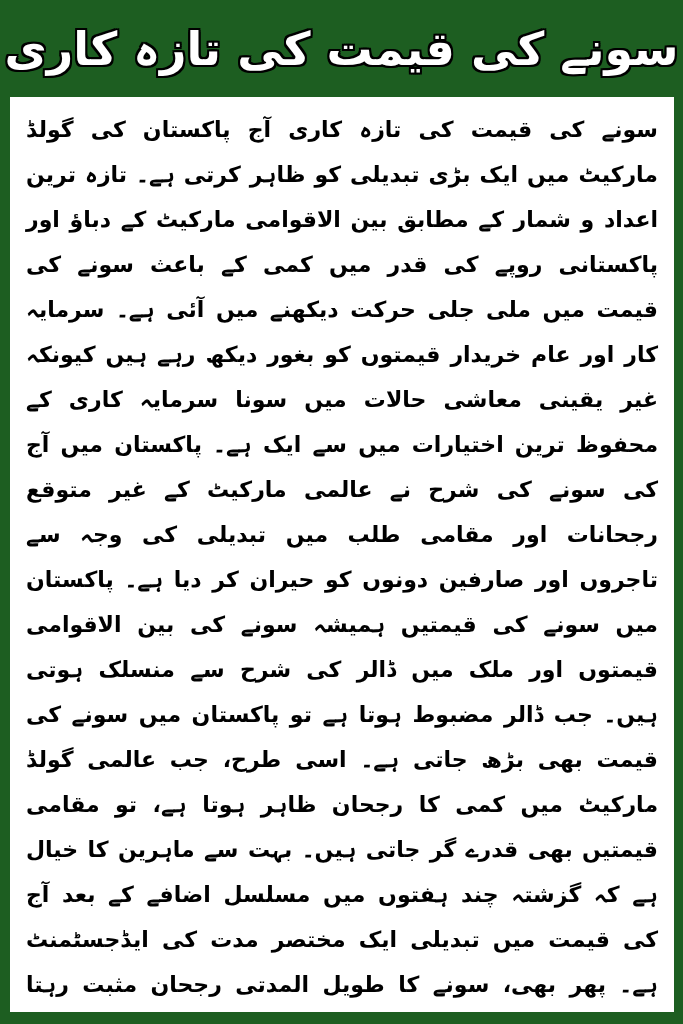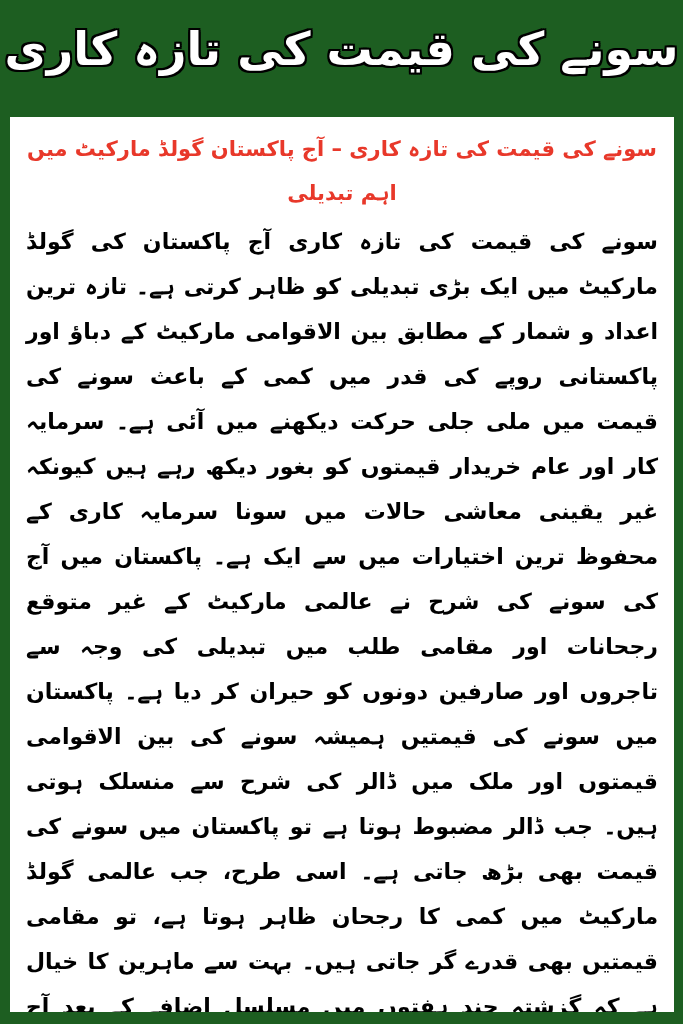--- a/index.html
+++ b/index.html
@@ -14,21 +14,20 @@
     overflow: hidden;
     font-family: "DejaVu Sans", sans-serif;
   }
   .frame {
     width: 683px;
     height: 1024px;
     background: var(--frame-green, #1d5e21);
     box-sizing: border-box;
     display: flex;
     flex-direction: column;
-    gap: 20px;
   }
   .header {
     height: 97px;
     flex: 0 0 auto;
     display: flex;
     align-items: center;
     justify-content: center;
   }
   .page-title {
     margin: 0;
@@ -75,16 +74,15 @@
   }
 </style>
 </head>
 <body>
 
 <div class="frame">
   <div class="header">
     <h1 class="page-title">سونے کی قیمت کی تازہ کاری</h1>
   </div>
   <div class="panel">
-    <p class="article-heading">سونے کی قیمت کی تازہ کاری – آج پاکستان گولڈ مارکیٹ میں اہم تبدیلی</p>
     <p class="article-body">سونے کی قیمت کی تازہ کاری آج پاکستان کی گولڈ مارکیٹ میں ایک بڑی تبدیلی کو ظاہر کرتی ہے۔ تازہ ترین اعداد و شمار کے مطابق بین الاقوامی مارکیٹ کے دباؤ اور پاکستانی روپے کی قدر میں کمی کے باعث سونے کی قیمت میں ملی جلی حرکت دیکھنے میں آئی ہے۔ سرمایہ کار اور عام خریدار قیمتوں کو بغور دیکھ رہے ہیں کیونکہ غیر یقینی معاشی حالات میں سونا سرمایہ کاری کے محفوظ ترین اختیارات میں سے ایک ہے۔ پاکستان میں آج کی سونے کی شرح نے عالمی مارکیٹ کے غیر متوقع رجحانات اور مقامی طلب میں تبدیلی کی وجہ سے تاجروں اور صارفین دونوں کو حیران کر دیا ہے۔ پاکستان میں سونے کی قیمتیں ہمیشہ سونے کی بین الاقوامی قیمتوں اور ملک میں ڈالر کی شرح سے منسلک ہوتی ہیں۔ جب ڈالر مضبوط ہوتا ہے تو پاکستان میں سونے کی قیمت بھی بڑھ جاتی ہے۔ اسی طرح، جب عالمی گولڈ مارکیٹ میں کمی کا رجحان ظاہر ہوتا ہے، تو مقامی قیمتیں بھی قدرے گر جاتی ہیں۔ بہت سے ماہرین کا خیال ہے کہ گزشتہ چند ہفتوں میں مسلسل اضافے کے بعد آج کی قیمت میں تبدیلی ایک مختصر مدت کی ایڈجسٹمنٹ ہے۔ پھر بھی، سونے کا طویل المدتی رجحان مثبت رہتا ہے، اور زیادہ تر تجزیہ کار مہنگائی اور بین الاقوامی اقتصادی تناؤ کی وجہ سے آنے والے دنوں میں اس میں دوبارہ اضافے کی توقع رکھتے ہیں۔</p>
   </div>
 </div>
 
 </body></html>

